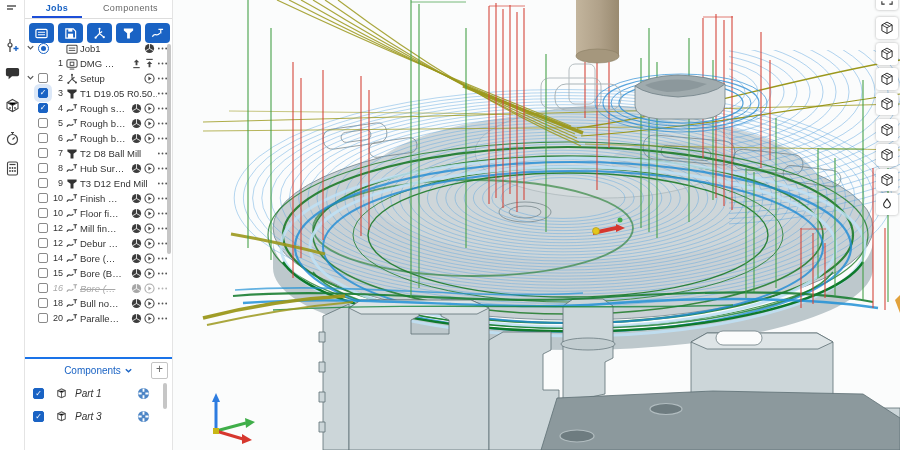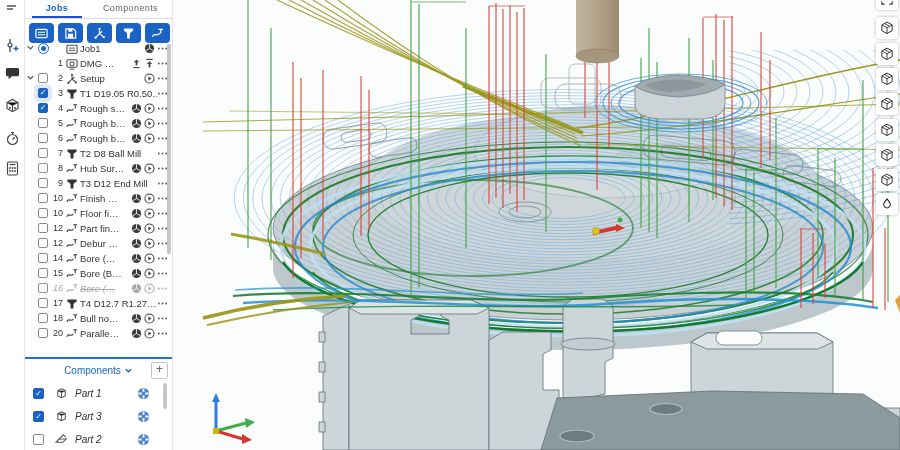--- a/index.html
+++ b/index.html
@@ -469,21 +469,21 @@
         <span class="ctrl">
           <span class="cb"></span>
         </span>
         <span class="num">12</span>
         <span class="ticon">
           <svg viewBox="0 0 13 13" width="12" height="12">
             <path d="M1 9.5 C3 4.5 5 10.5 8 6.5" fill="none" stroke="#333" stroke-width="1.2"></path>
             <path d="M8 2 h4 M10 2 v4" stroke="#333" stroke-width="1.1"></path>
           </svg>
         </span>
-        <span class="lbl">Part fin…</span>
+        <span class="lbl">Mill fin…</span>
         <span class="rics">
           <span><svg viewBox="0 0 12 12" width="11" height="11">
               <circle cx="6" cy="6" r="5" fill="#3d3d3d"></circle>
               <path d="M6 1 L6 6 L10.3 8.5 M6 6 L1.7 8.5" stroke="#fff" stroke-width=".9" fill="none"></path>
             </svg></span>
           <span><svg viewBox="0 0 12 12" width="11" height="11">
               <circle cx="6" cy="6" r="5" fill="none" stroke="#444" stroke-width="1.1"></circle>
               <path d="M4.8 3.8 L8.2 6 L4.8 8.2 z" fill="#444"></path>
             </svg></span>
           <span><svg viewBox="0 0 12 12" width="11" height="11">
@@ -595,40 +595,20 @@
         <span class="lbl">Bore (…</span>
         <span class="rics">
           <span><svg viewBox="0 0 12 12" width="11" height="11">
               <circle cx="6" cy="6" r="5" fill="#3d3d3d"></circle>
               <path d="M6 1 L6 6 L10.3 8.5 M6 6 L1.7 8.5" stroke="#fff" stroke-width=".9" fill="none"></path>
             </svg></span>
           <span><svg viewBox="0 0 12 12" width="11" height="11">
               <circle cx="6" cy="6" r="5" fill="none" stroke="#444" stroke-width="1.1"></circle>
               <path d="M4.8 3.8 L8.2 6 L4.8 8.2 z" fill="#444"></path>
             </svg></span>
-          <span><svg viewBox="0 0 12 12" width="11" height="11">
-              <circle cx="2" cy="6" r="1" fill="#555"></circle>
-              <circle cx="6" cy="6" r="1" fill="#555"></circle>
-              <circle cx="10" cy="6" r="1" fill="#555"></circle>
-            </svg></span>
-        </span>
-      </div>
-      <div class="trow">
-        <span class="chev"></span>
-        <span class="ctrl">
-          <span class="cb"></span>
-        </span>
-        <span class="num">17</span>
-        <span class="ticon">
-          <svg viewBox="0 0 13 13" width="12" height="12">
-            <path d="M1.5 1.5 h10 v2.2 l-3.4 2.6 v5.2 h-3.2 V6.3 L1.5 3.7 z" fill="#333"></path>
-          </svg>
-        </span>
-        <span class="lbl">T4 D12.7 R1.27…</span>
-        <span class="rics">
           <span><svg viewBox="0 0 12 12" width="11" height="11">
               <circle cx="2" cy="6" r="1" fill="#555"></circle>
               <circle cx="6" cy="6" r="1" fill="#555"></circle>
               <circle cx="10" cy="6" r="1" fill="#555"></circle>
             </svg></span>
         </span>
       </div>
       <div class="trow">
         <span class="chev"></span>
         <span class="ctrl">
@@ -717,37 +697,20 @@
       </div>
       <div class="crow">
         <span class="cb on">✓</span>
         <span class="picon">
           <svg viewBox="0 0 16 16" width="15" height="15">
             <path d="M4 5 L8 3 L12 5 V10.5 L8 12.5 L4 10.5 Z" fill="none" stroke="#555" stroke-width="1.1"></path>
             <path d="M4 5 L8 7 L12 5 M8 7 V12.5" stroke="#555" stroke-width="1"></path>
           </svg>
         </span>
         <span class="lbl">Part 3</span>
-        <span class="pos">
-          <svg viewBox="0 0 14 14" width="13" height="13">
-            <circle cx="7" cy="7" r="6" fill="#4e86c6"></circle>
-            <path d="M7 1.5 V5 M7 9 V12.5 M1.5 7 H5 M9 7 H12.5" stroke="#fff" stroke-width="2"></path>
-            <circle cx="7" cy="7" r="1.6" fill="#4e86c6"></circle>
-          </svg>
-        </span>
-      </div>
-      <div class="crow">
-        <span class="cb"></span>
-        <span class="picon">
-          <svg viewBox="0 0 16 16" width="15" height="15">
-            <path d="M2 11 L5.5 7.5 H13 L9.5 11 Z" fill="none" stroke="#555" stroke-width="1.1"></path>
-            <path d="M4.5 8.5 L10 3 L12.5 5.5" fill="none" stroke="#555" stroke-width="1.1"></path>
-          </svg>
-        </span>
-        <span class="lbl">Part 2</span>
         <span class="pos">
           <svg viewBox="0 0 14 14" width="13" height="13">
             <circle cx="7" cy="7" r="6" fill="#4e86c6"></circle>
             <path d="M7 1.5 V5 M7 9 V12.5 M1.5 7 H5 M9 7 H12.5" stroke="#fff" stroke-width="2"></path>
             <circle cx="7" cy="7" r="1.6" fill="#4e86c6"></circle>
           </svg>
         </span>
       </div>
     </div>
   <div class="vscroll" style="right:5px;top:383px;height:26px"></div>

